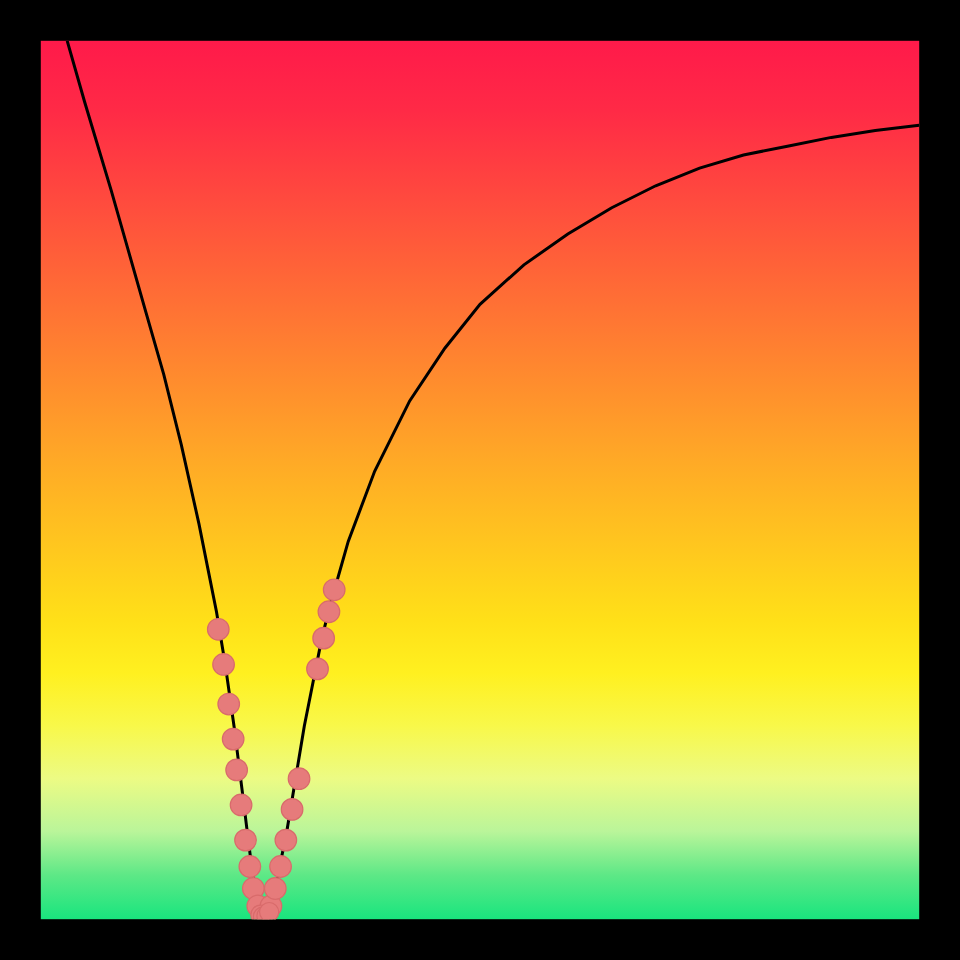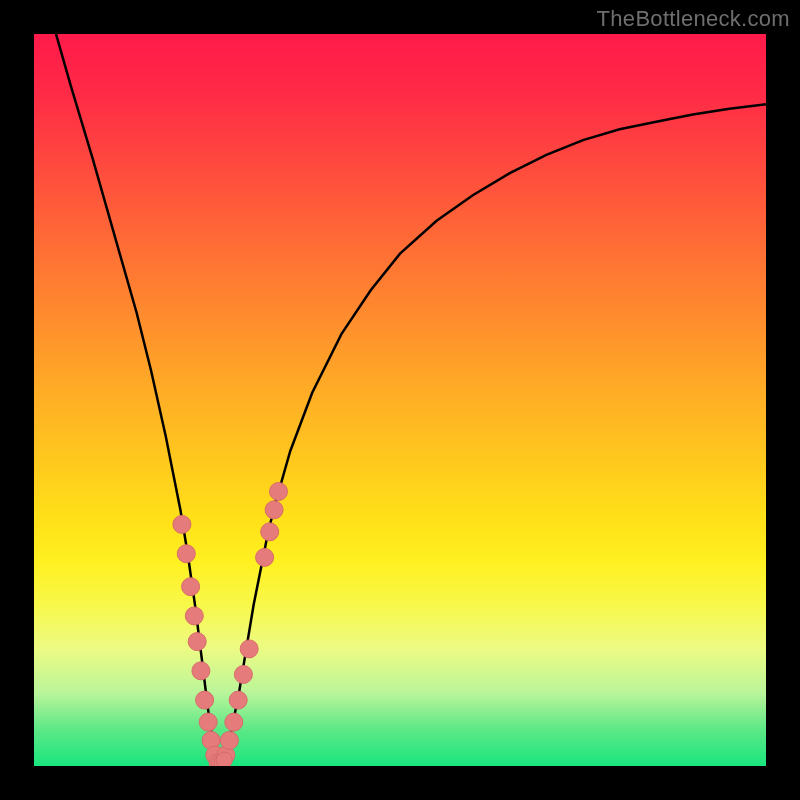--- a/index.html
+++ b/index.html
@@ -56,21 +56,20 @@
   svg.curve {
     position: absolute;
     left: 0;
     top: 0;
   }
 </style>
 </head>
 <body>
 
 <div class="frame">
-  <div class="watermark">TheBottleneck.com</div>
   <div class="plot">
     <svg class="curve" width="732" height="732" viewBox="0 0 732 732">
       <path id="main-curve" d="M22.0 0.0 L36.6 51.2 L58.6 124.4 L73.2 175.7 L87.8 226.9 L102.5 278.2 L117.1 336.7 L131.8 402.6 L139.1 439.2 L146.4 475.8 L153.7 519.7 L161.0 571.0 L168.4 629.5 L172.0 658.8 L175.7 688.1 L179.3 710.0 L183.0 724.7 L186.7 728.3 L190.3 724.7 L197.6 695.4 L205.0 658.8 L212.3 614.9 L219.6 571.0 L226.9 534.4 L234.2 497.8 L241.6 468.5 L256.2 417.2 L278.2 358.7 L307.4 300.1 L336.7 256.2 L366.0 219.6 L402.6 186.7 L439.2 161.0 L475.8 139.1 L512.4 120.8 L549.0 106.1 L585.6 95.2 L622.2 87.8 L658.8 80.5 L695.4 74.7 L732.0 70.3" fill="none" stroke="#000" stroke-width="2.5"></path>
       <g id="markers">
           <circle cx="147.9" cy="490.4" r="9" fill="#e67b7b" stroke="#d86b6b" stroke-width="1"></circle>
           <circle cx="152.3" cy="519.7" r="9" fill="#e67b7b" stroke="#d86b6b" stroke-width="1"></circle>
           <circle cx="156.6" cy="552.7" r="9" fill="#e67b7b" stroke="#d86b6b" stroke-width="1"></circle>
           <circle cx="160.3" cy="581.9" r="9" fill="#e67b7b" stroke="#d86b6b" stroke-width="1"></circle>
           <circle cx="163.2" cy="607.6" r="9" fill="#e67b7b" stroke="#d86b6b" stroke-width="1"></circle>
           <circle cx="166.9" cy="636.8" r="9" fill="#e67b7b" stroke="#d86b6b" stroke-width="1"></circle>

